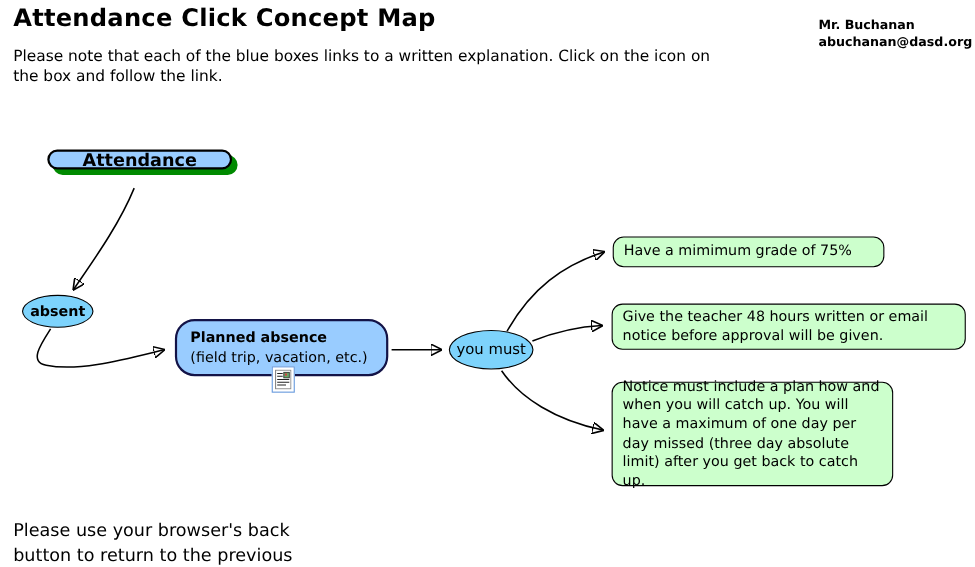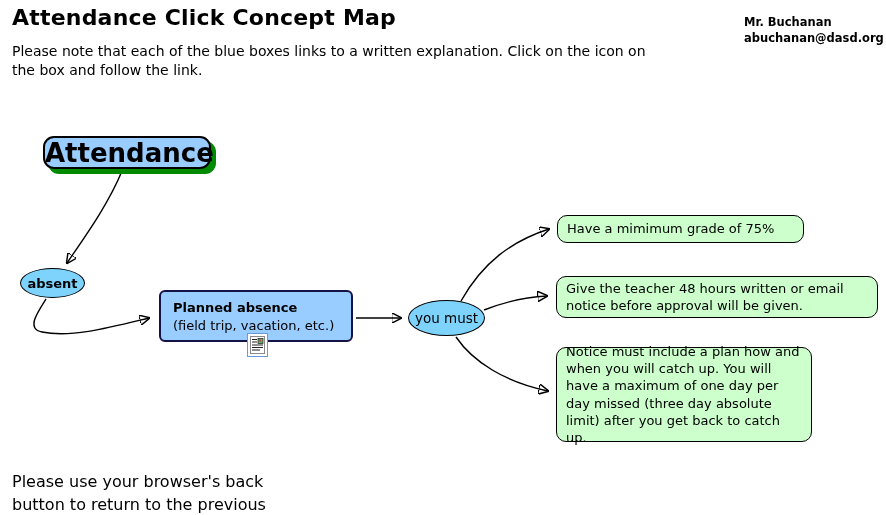--- a/index.html
+++ b/index.html
@@ -12,38 +12,38 @@
   .contact{position:absolute;left:744px;top:15px;font-size:11.5px;line-height:1.35;font-weight:bold;}
 
   
   svg.edges{position:absolute;left:0;top:0;z-index:1;}
   svg.edges path{fill:none;stroke:#000;stroke-width:1.4px;}
 
   
   .node{position:absolute;z-index:2;box-sizing:border-box;}
 
   .root-box{
-    left:43px;top:136px;width:168px;height:33px;
+    left:43px;top:136px;width:168px;height:18px;
     background:#99CCFF;border:2.5px solid #000;border-radius:11px;
     box-shadow:5px 5px 0 0 #008A00;
-    display:flex;align-items:center;
-    font-size:26px;font-weight:bold;
+    display:flex;align-items:center;justify-content:center;
+    font-size:16px;font-weight:bold;
   }
 
   .ellipse{
     background:#7dd3fc;border:1.6px solid #000;border-radius:50%;
     display:flex;align-items:center;justify-content:center;
     font-size:13px;white-space:nowrap;
   }
   .absent{left:20px;top:268px;width:65px;height:30px;font-weight:bold;}
   .youmust{left:408px;top:300px;width:77px;height:36px;font-size:13.5px;}
 
   .planned-box{
     left:159px;top:290px;width:194px;height:52px;
-    background:#99CCFF;border:2px solid #131347;border-radius:6px;
+    background:#99CCFF;border:2px solid #131347;border-radius:18px;
     padding:7px 0 0 12px;font-size:13px;line-height:1.35;
   }
   .planned-box .b{font-weight:bold;}
 
   .doc-icon{
     position:absolute;left:247px;top:333px;width:19px;height:22px;z-index:3;
     background:#fff;border:1px solid #6699DD;
     display:flex;align-items:center;justify-content:center;cursor:pointer;
   }
 

